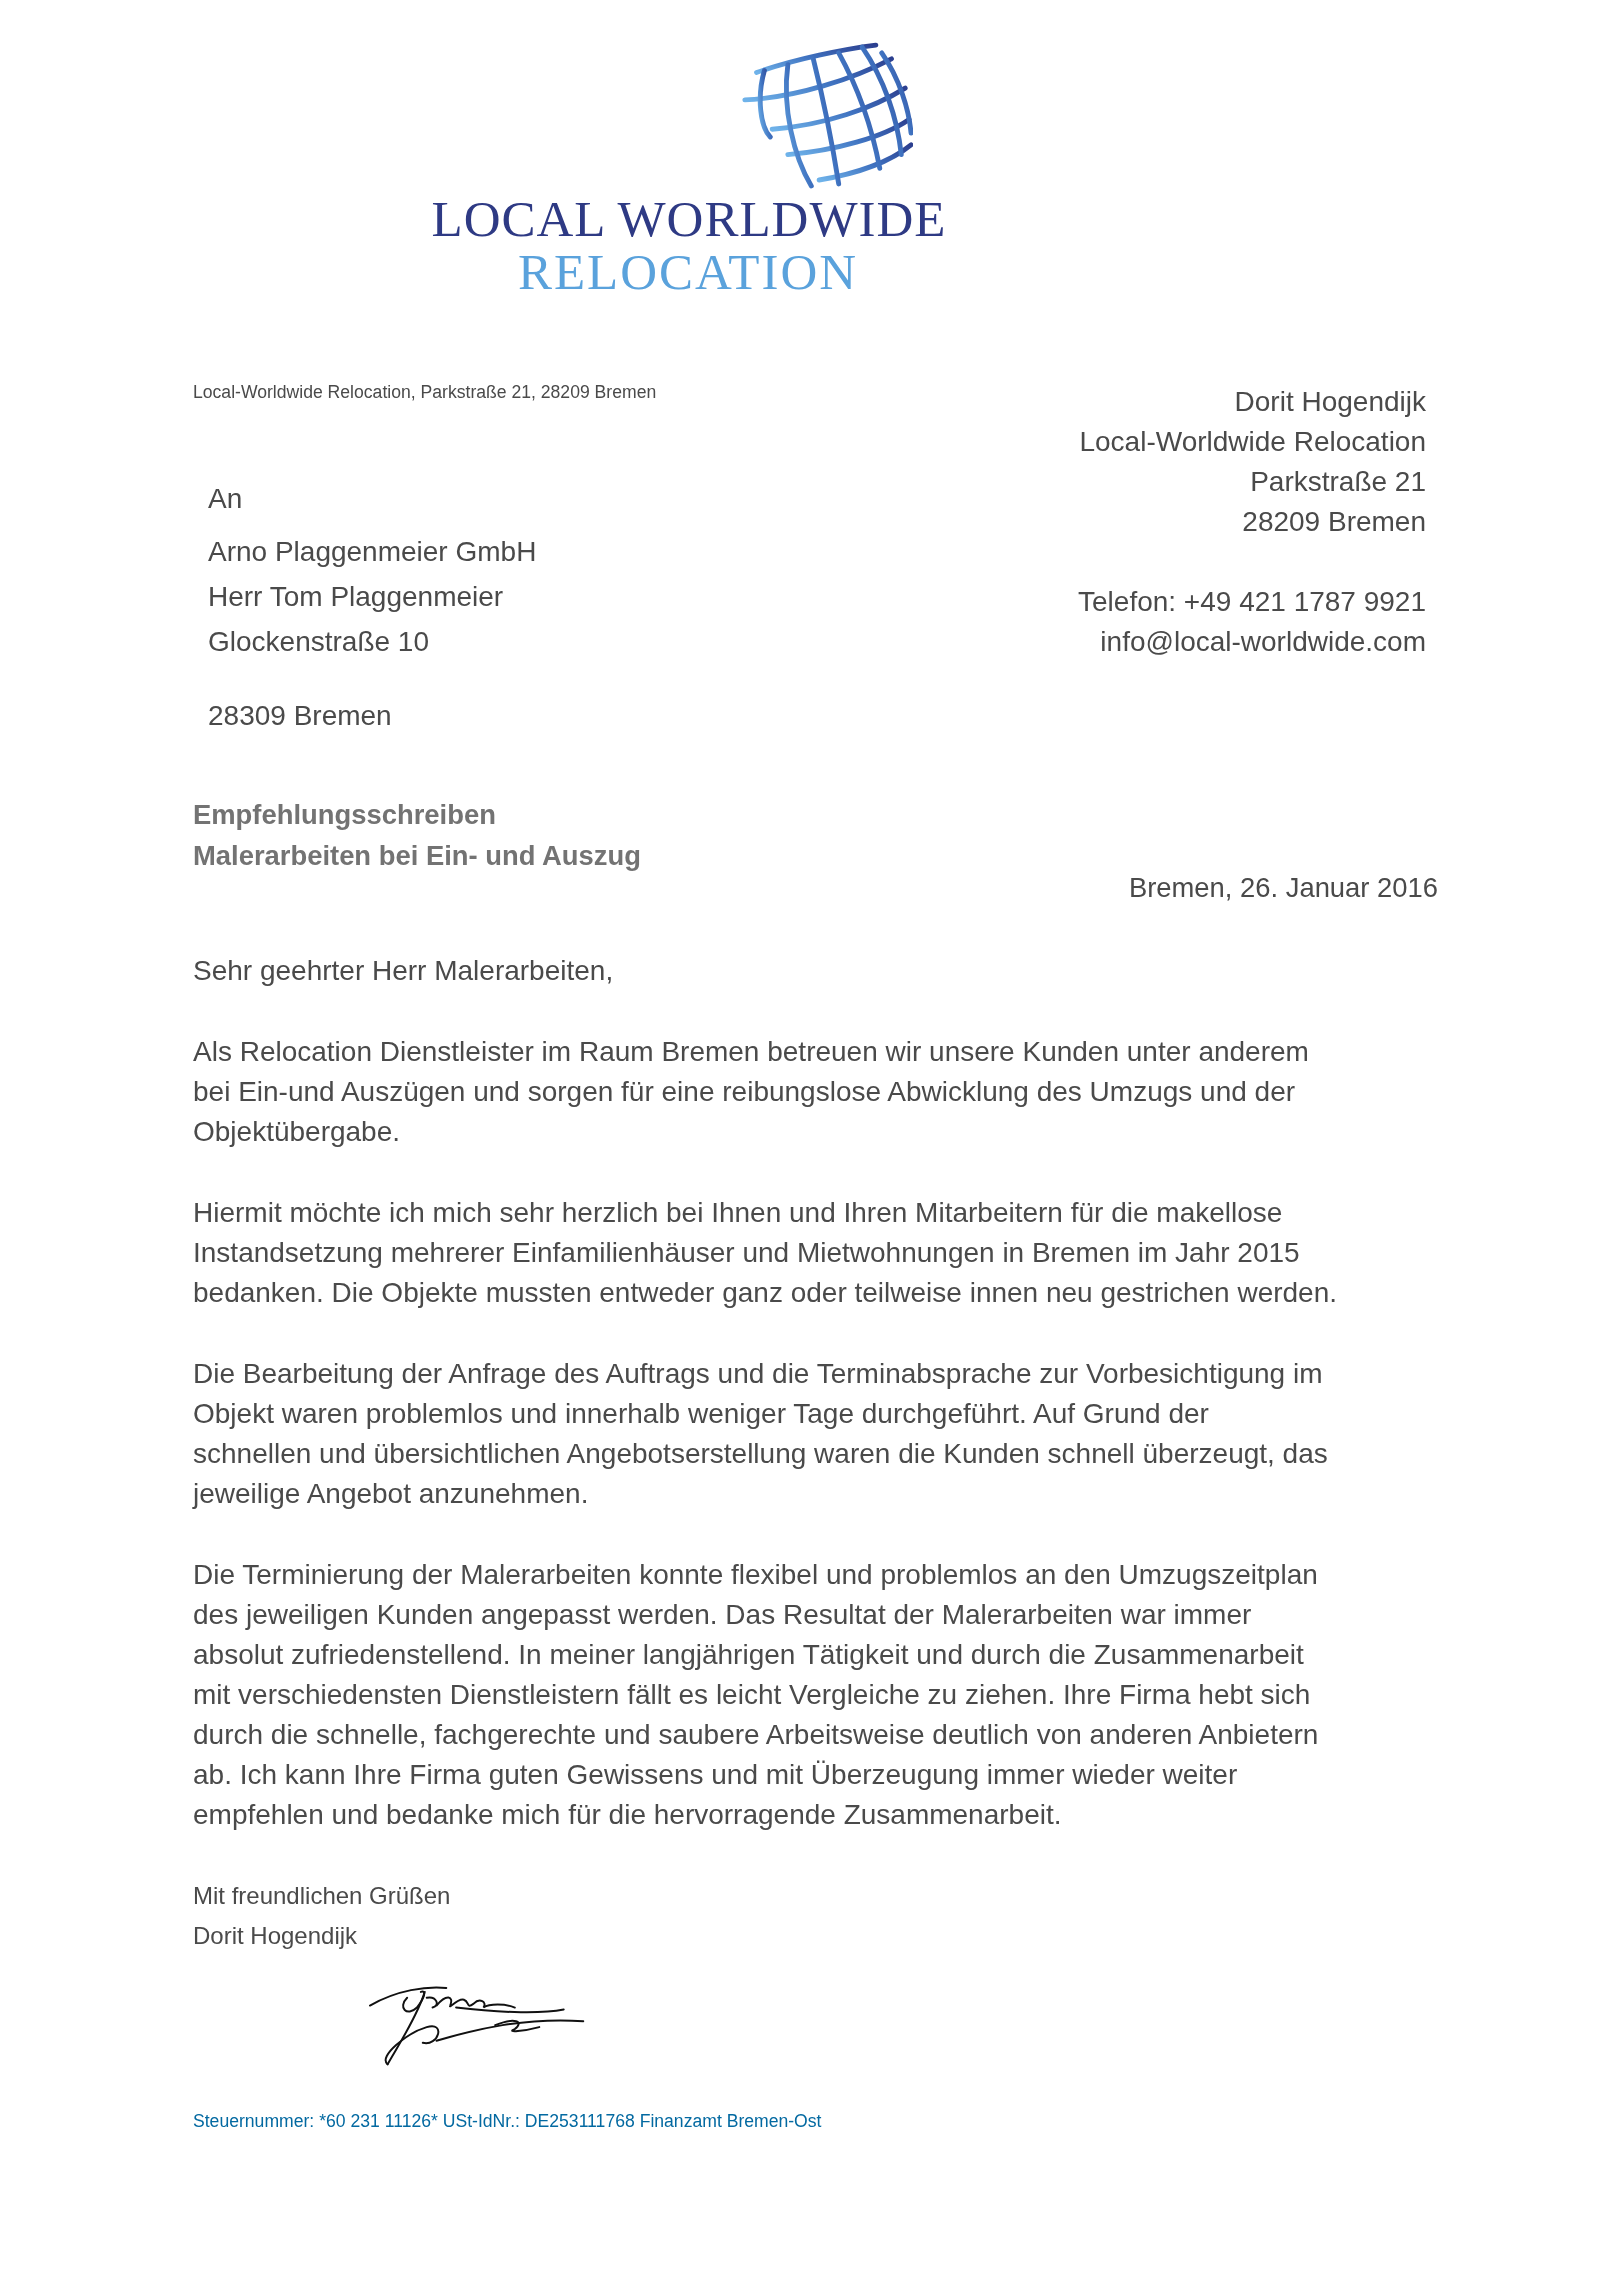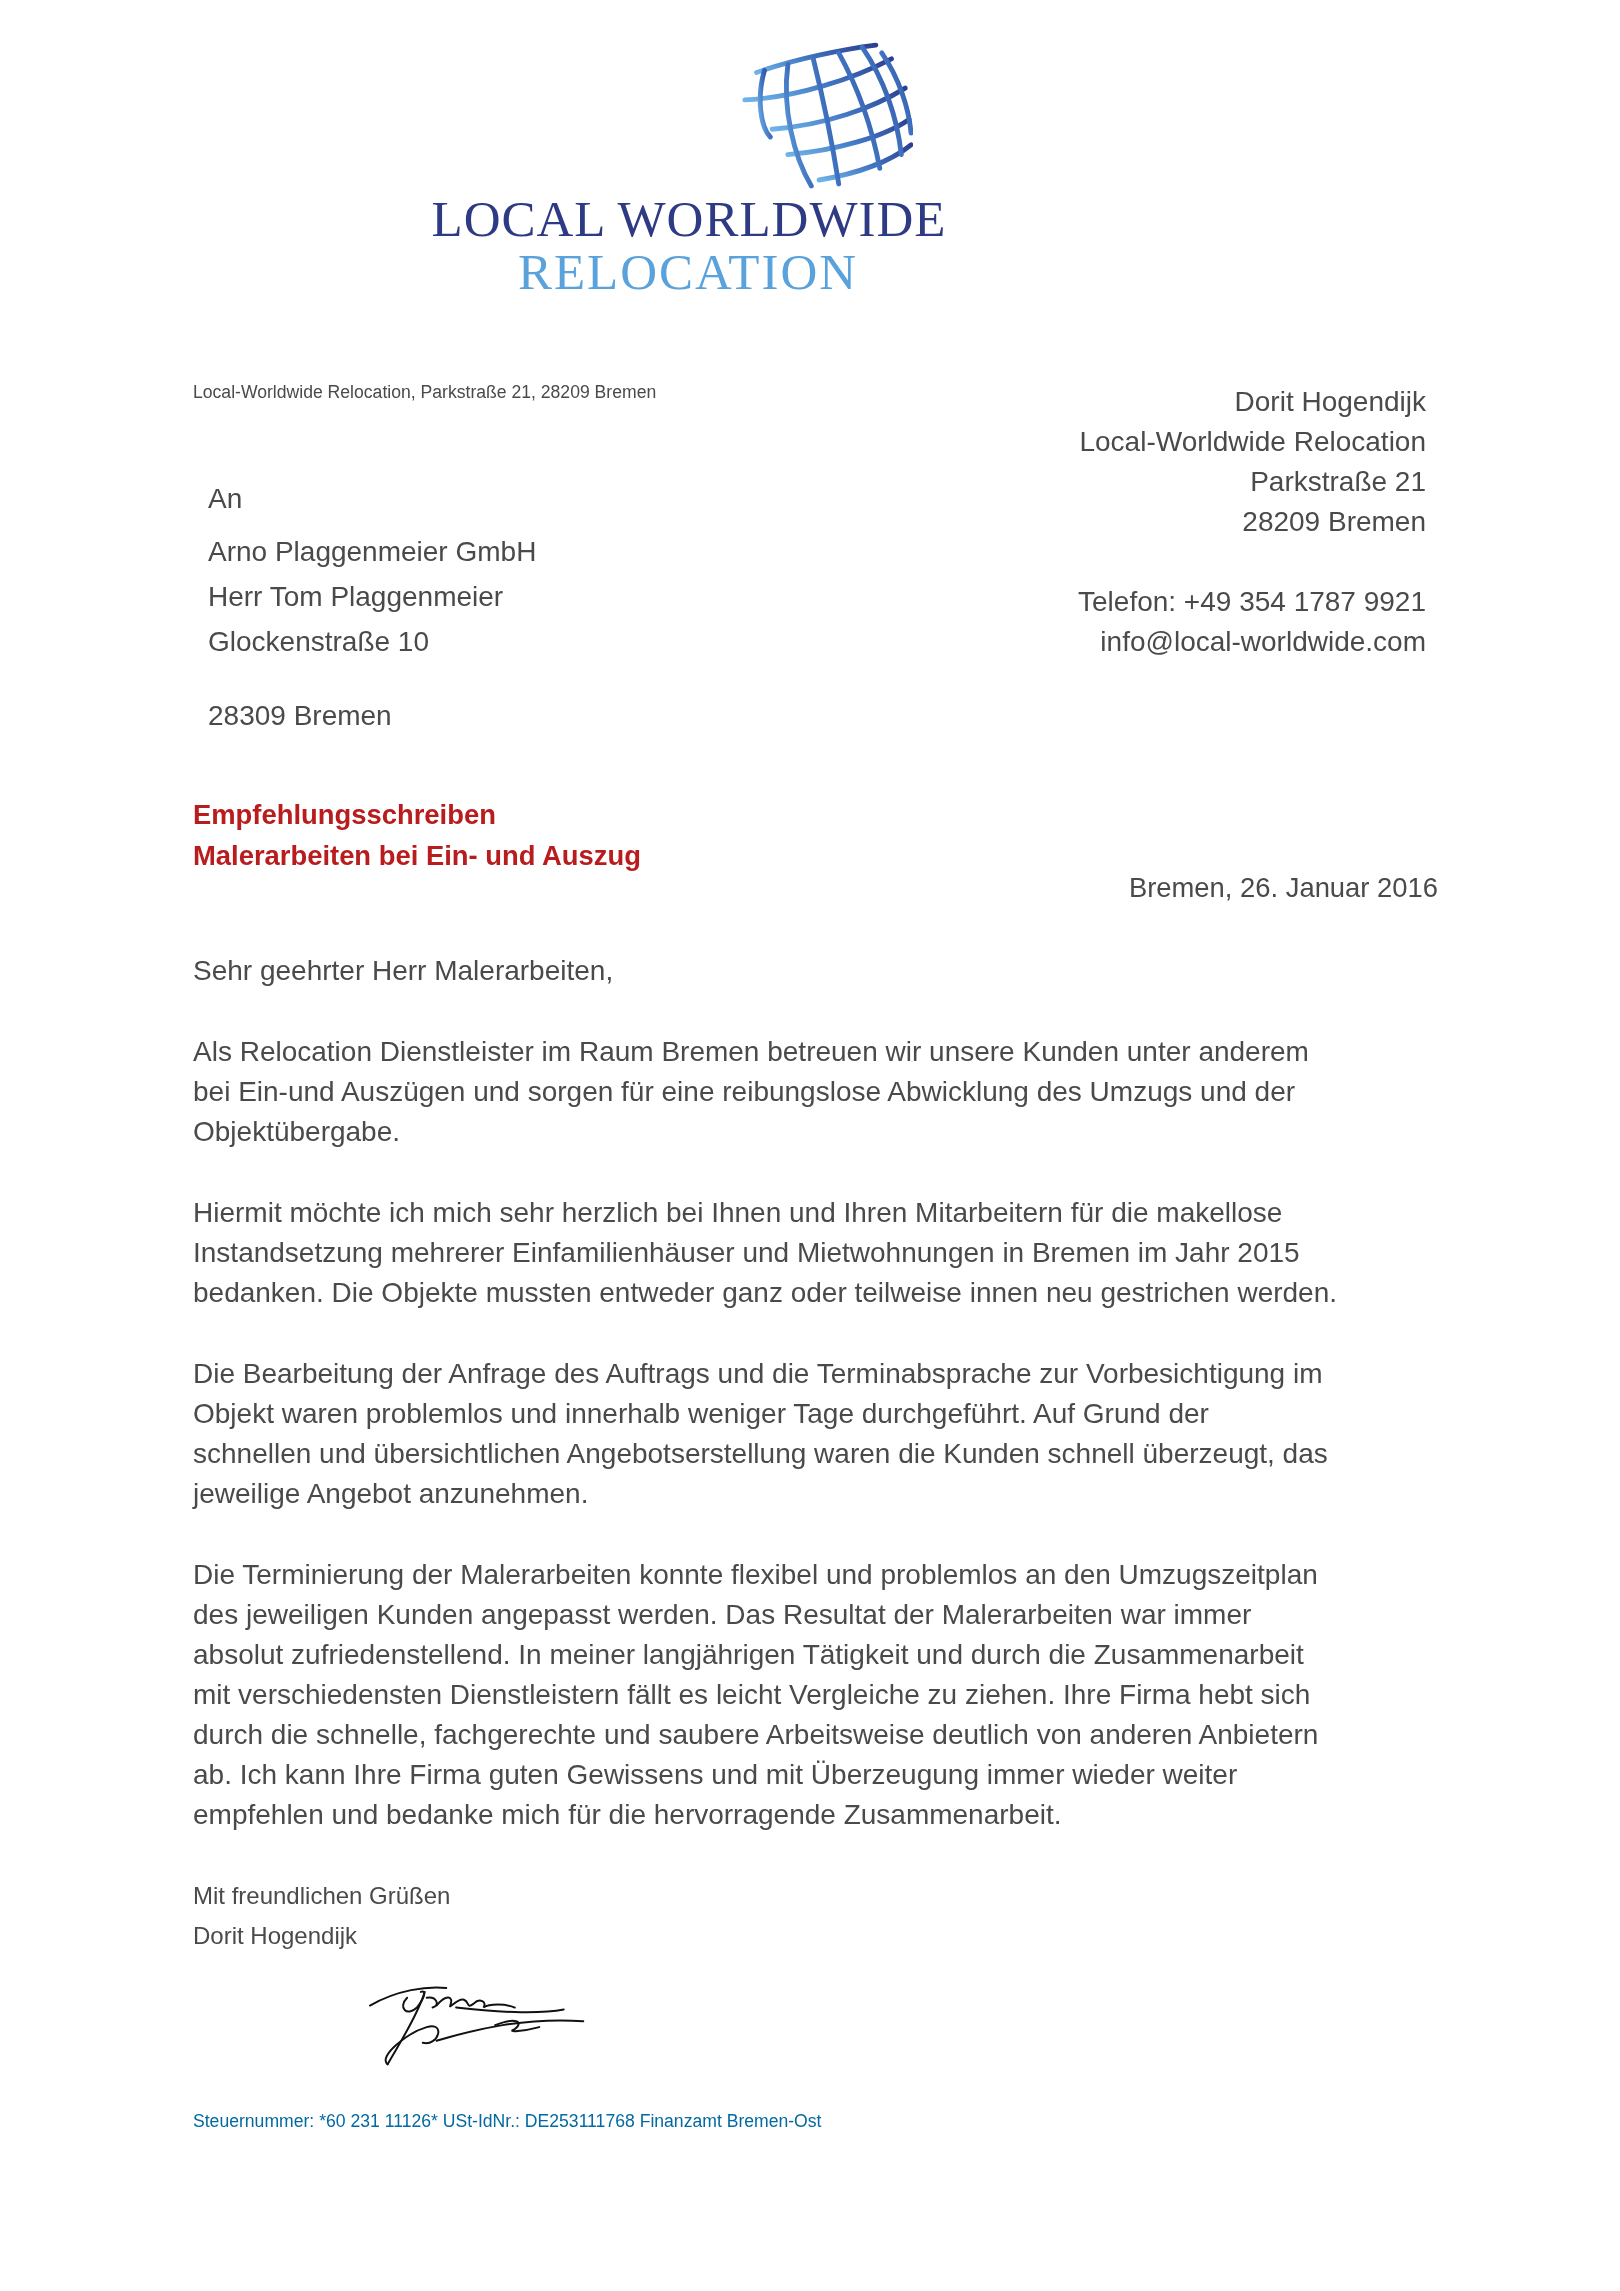--- a/index.html
+++ b/index.html
@@ -12,21 +12,21 @@
                   letter-spacing: 1px; color: #2e3a84; line-height: 55px; }
     .logo-line2 { left: 0; width: 1376px; top: 245px; text-align: center;
                   font-family: "Liberation Serif", "DejaVu Serif", serif; font-size: 51px;
                   letter-spacing: 2px; color: #5aa2dc; line-height: 55px; }
     .sender-line { left: 193px; top: 382px; font-size: 17.6px; color: #4a4a4a; }
     .sender-block { right: 194px; top: 382px; text-align: right; font-size: 28px; line-height: 40px; }
     .sender-block .gap { height: 40px; }
     .recipient { left: 208px; top: 476px; font-size: 28px; line-height: 45px; }
     .recipient .an { margin-bottom: 7.8px; }
     .recipient .city { margin-top: 29px; }
-    .subject { left: 193px; top: 794px; font-size: 27.4px; font-weight: bold; line-height: 41px; color: #b91c1c; }
+    .subject { left: 193px; top: 794px; font-size: 27.4px; font-weight: bold; line-height: 41px; color: #737373; }
     .date { right: 182px; top: 872px; font-size: 27.4px; }
     .body-text { left: 193px; top: 951px; width: 1264px; font-size: 28px; line-height: 40px; }
     .body-text p { margin: 0 0 41px 0; white-space: pre-line; }
     .closing { left: 193px; top: 1876px; font-size: 24px; line-height: 40px; }
     .signature { left: 368px; top: 1978px; width: 274px; height: 108px; }
     .footer { left: 193px; top: 2109px; font-size: 17.6px; line-height: 24.5px; color: #0369a1; }
   </style>
 </head>
 <body>
 
@@ -60,21 +60,21 @@
 <div class="abs logo-line2">RELOCATION</div>
 
 <div class="abs sender-line">Local-Worldwide Relocation, Parkstraße 21, 28209 Bremen</div>
 
 <div class="abs sender-block">
   <div>Dorit Hogendijk</div>
   <div>Local-Worldwide Relocation</div>
   <div>Parkstraße 21</div>
   <div>28209 Bremen</div>
   <div class="gap"></div>
-  <div>Telefon: +49 354 1787 9921</div>
+  <div>Telefon: +49 421 1787 9921</div>
   <div>info@local-worldwide.com</div>
 </div>
 
 <div class="abs recipient">
   <div class="an">An</div>
   <div>Arno Plaggenmeier GmbH</div>
   <div>Herr Tom Plaggenmeier</div>
   <div>Glockenstraße 10</div>
   <div class="city">28309 Bremen</div>
 </div>

